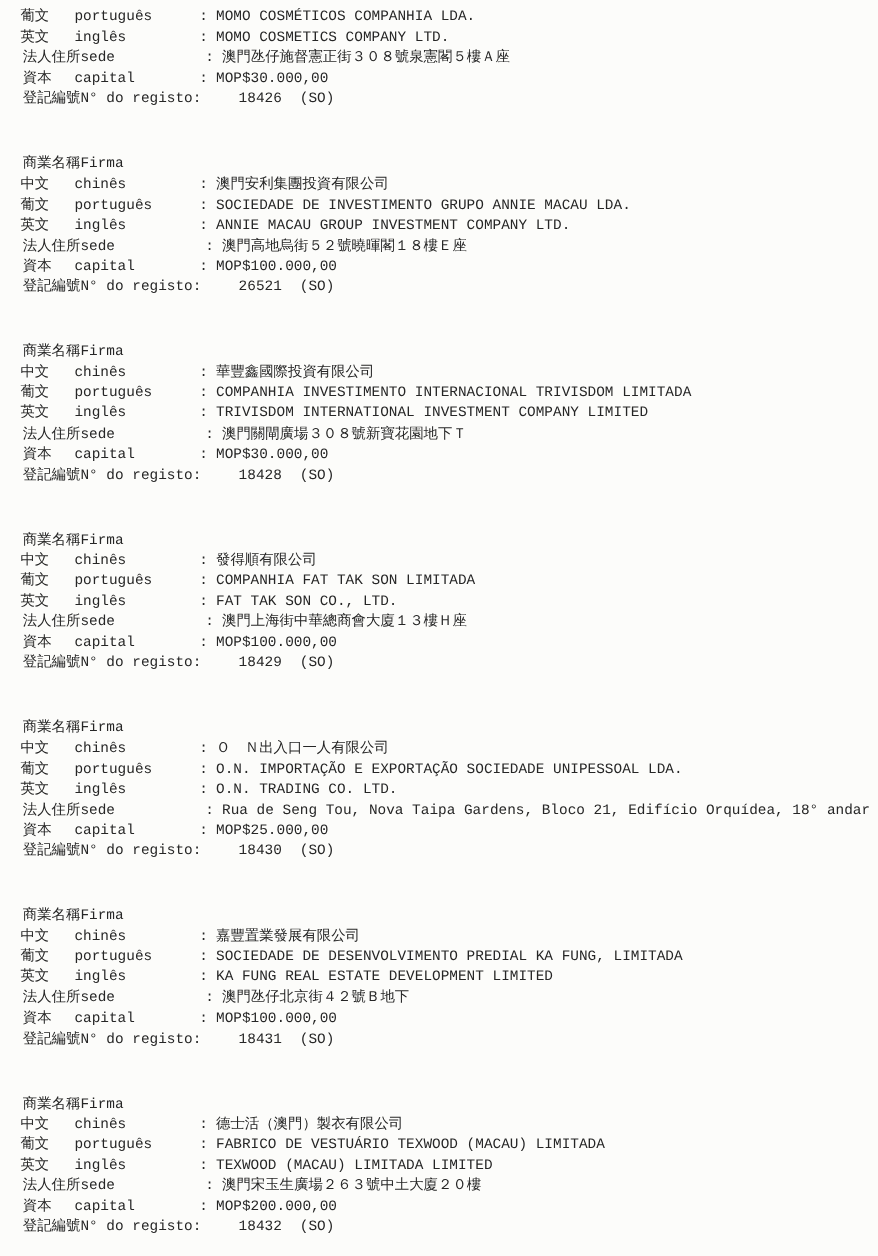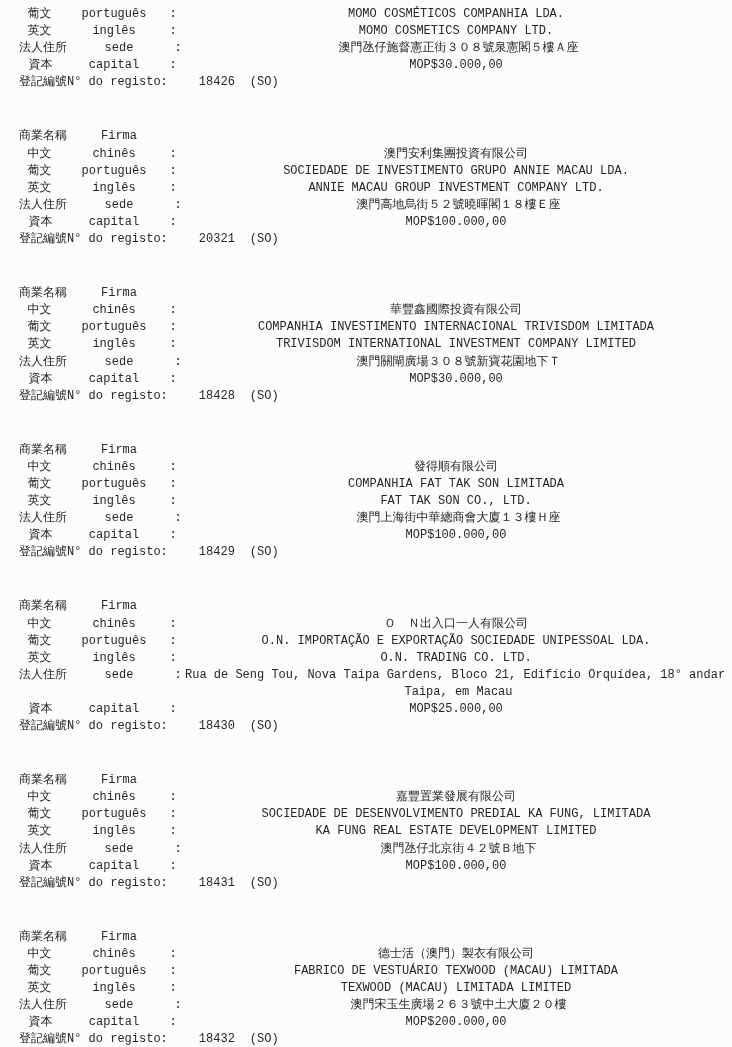--- a/index.html
+++ b/index.html
@@ -10,21 +10,20 @@
     width: 732px;
     height: 1047px;
     background: #fcfcfa;
     color: #262626;
     font-family: "Liberation Mono", "DejaVu Sans Mono", monospace;
     font-size: 12px;
     overflow: hidden;
   }
   #doc {
     padding-top: 6px;
-    text-align: center;
   }
   .entry {
     margin-bottom: 37px;
   }
   .row {
     display: flex;
     line-height: 17.1px;
     white-space: pre;
   }
   .c1 {
@@ -70,21 +69,21 @@
       <div class="row"><span class="c1">資本</span><span class="c2">capital</span><span class="c3"><span class="colon">:</span><span class="val"><div class="val-line">MOP$30.000,00</div></span></span></div>
       <div class="row"><span class="c1">登記編號</span><span class="reg-label">N° do registo:</span><span class="reg-num">18426</span><span class="reg-suffix">(SO)</span></div>
     </section>
     <section class="entry">
       <div class="row"><span class="c1">商業名稱</span><span class="c2">Firma</span></div>
       <div class="row"><span class="c1 sub">中文</span><span class="c2">chinês</span><span class="c3"><span class="colon">:</span><span class="val"><div class="val-line">澳門安利集團投資有限公司</div></span></span></div>
       <div class="row"><span class="c1 sub">葡文</span><span class="c2">português</span><span class="c3"><span class="colon">:</span><span class="val"><div class="val-line">SOCIEDADE DE INVESTIMENTO GRUPO ANNIE MACAU LDA.</div></span></span></div>
       <div class="row"><span class="c1 sub">英文</span><span class="c2">inglês</span><span class="c3"><span class="colon">:</span><span class="val"><div class="val-line">ANNIE MACAU GROUP INVESTMENT COMPANY LTD.</div></span></span></div>
       <div class="row"><span class="c1">法人住所</span><span class="c2">sede</span><span class="c3"><span class="colon">:</span><span class="val"><div class="val-line">澳門高地烏街５２號曉暉閣１８樓Ｅ座</div></span></span></div>
       <div class="row"><span class="c1">資本</span><span class="c2">capital</span><span class="c3"><span class="colon">:</span><span class="val"><div class="val-line">MOP$100.000,00</div></span></span></div>
-      <div class="row"><span class="c1">登記編號</span><span class="reg-label">N° do registo:</span><span class="reg-num">20321</span><span class="reg-suffix">(SO)</span></div>
+      <div class="row"><span class="c1">登記編號</span><span class="reg-label">N° do registo:</span><span class="reg-num">26521</span><span class="reg-suffix">(SO)</span></div>
     </section>
     <section class="entry">
       <div class="row"><span class="c1">商業名稱</span><span class="c2">Firma</span></div>
       <div class="row"><span class="c1 sub">中文</span><span class="c2">chinês</span><span class="c3"><span class="colon">:</span><span class="val"><div class="val-line">華豐鑫國際投資有限公司</div></span></span></div>
       <div class="row"><span class="c1 sub">葡文</span><span class="c2">português</span><span class="c3"><span class="colon">:</span><span class="val"><div class="val-line">COMPANHIA INVESTIMENTO INTERNACIONAL TRIVISDOM LIMITADA</div></span></span></div>
       <div class="row"><span class="c1 sub">英文</span><span class="c2">inglês</span><span class="c3"><span class="colon">:</span><span class="val"><div class="val-line">TRIVISDOM INTERNATIONAL INVESTMENT COMPANY LIMITED</div></span></span></div>
       <div class="row"><span class="c1">法人住所</span><span class="c2">sede</span><span class="c3"><span class="colon">:</span><span class="val"><div class="val-line">澳門關閘廣場３０８號新寶花園地下Ｔ</div></span></span></div>
       <div class="row"><span class="c1">資本</span><span class="c2">capital</span><span class="c3"><span class="colon">:</span><span class="val"><div class="val-line">MOP$30.000,00</div></span></span></div>
       <div class="row"><span class="c1">登記編號</span><span class="reg-label">N° do registo:</span><span class="reg-num">18428</span><span class="reg-suffix">(SO)</span></div>
     </section>
@@ -95,21 +94,21 @@
       <div class="row"><span class="c1 sub">英文</span><span class="c2">inglês</span><span class="c3"><span class="colon">:</span><span class="val"><div class="val-line">FAT TAK SON CO., LTD.</div></span></span></div>
       <div class="row"><span class="c1">法人住所</span><span class="c2">sede</span><span class="c3"><span class="colon">:</span><span class="val"><div class="val-line">澳門上海街中華總商會大廈１３樓Ｈ座</div></span></span></div>
       <div class="row"><span class="c1">資本</span><span class="c2">capital</span><span class="c3"><span class="colon">:</span><span class="val"><div class="val-line">MOP$100.000,00</div></span></span></div>
       <div class="row"><span class="c1">登記編號</span><span class="reg-label">N° do registo:</span><span class="reg-num">18429</span><span class="reg-suffix">(SO)</span></div>
     </section>
     <section class="entry">
       <div class="row"><span class="c1">商業名稱</span><span class="c2">Firma</span></div>
       <div class="row"><span class="c1 sub">中文</span><span class="c2">chinês</span><span class="c3"><span class="colon">:</span><span class="val"><div class="val-line">Ｏ　Ｎ出入口一人有限公司</div></span></span></div>
       <div class="row"><span class="c1 sub">葡文</span><span class="c2">português</span><span class="c3"><span class="colon">:</span><span class="val"><div class="val-line">O.N. IMPORTAÇÃO E EXPORTAÇÃO SOCIEDADE UNIPESSOAL LDA.</div></span></span></div>
       <div class="row"><span class="c1 sub">英文</span><span class="c2">inglês</span><span class="c3"><span class="colon">:</span><span class="val"><div class="val-line">O.N. TRADING CO. LTD.</div></span></span></div>
-      <div class="row"><span class="c1">法人住所</span><span class="c2">sede</span><span class="c3"><span class="colon">:</span><span class="val"><div class="val-line">Rua de Seng Tou, Nova Taipa Gardens, Bloco 21, Edifício Orquídea, 18° andar D,</div><div class="val-line">Taipa, em Macau</div></span></span></div>
+      <div class="row"><span class="c1">法人住所</span><span class="c2">sede</span><span class="c3"><span class="colon">:</span><span class="val"><div class="val-line">Rua de Seng Tou, Nova Taipa Gardens, Bloco 21, Edifício Orquídea, 18° andar D,</div></span></span></div>
       <div class="row"><span class="c1">資本</span><span class="c2">capital</span><span class="c3"><span class="colon">:</span><span class="val"><div class="val-line">MOP$25.000,00</div></span></span></div>
       <div class="row"><span class="c1">登記編號</span><span class="reg-label">N° do registo:</span><span class="reg-num">18430</span><span class="reg-suffix">(SO)</span></div>
     </section>
     <section class="entry">
       <div class="row"><span class="c1">商業名稱</span><span class="c2">Firma</span></div>
       <div class="row"><span class="c1 sub">中文</span><span class="c2">chinês</span><span class="c3"><span class="colon">:</span><span class="val"><div class="val-line">嘉豐置業發展有限公司</div></span></span></div>
       <div class="row"><span class="c1 sub">葡文</span><span class="c2">português</span><span class="c3"><span class="colon">:</span><span class="val"><div class="val-line">SOCIEDADE DE DESENVOLVIMENTO PREDIAL KA FUNG, LIMITADA</div></span></span></div>
       <div class="row"><span class="c1 sub">英文</span><span class="c2">inglês</span><span class="c3"><span class="colon">:</span><span class="val"><div class="val-line">KA FUNG REAL ESTATE DEVELOPMENT LIMITED</div></span></span></div>
       <div class="row"><span class="c1">法人住所</span><span class="c2">sede</span><span class="c3"><span class="colon">:</span><span class="val"><div class="val-line">澳門氹仔北京街４２號Ｂ地下</div></span></span></div>
       <div class="row"><span class="c1">資本</span><span class="c2">capital</span><span class="c3"><span class="colon">:</span><span class="val"><div class="val-line">MOP$100.000,00</div></span></span></div>

